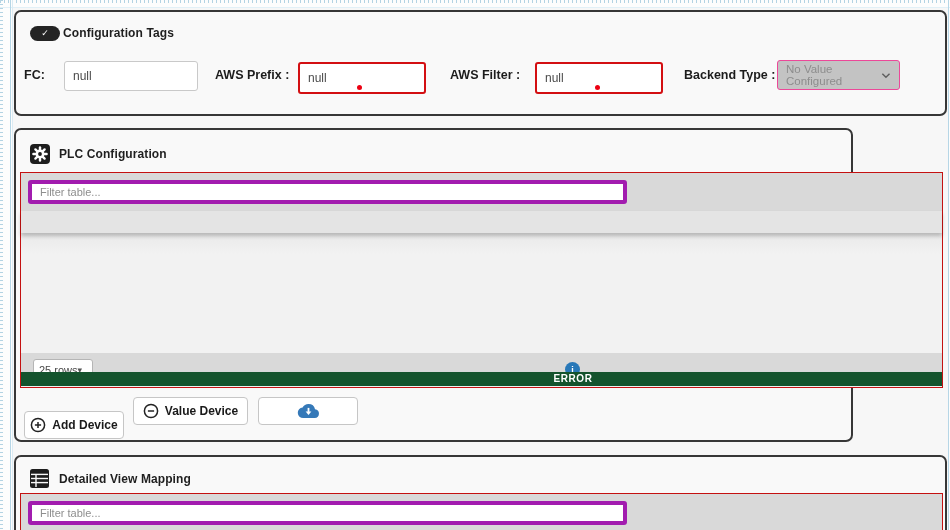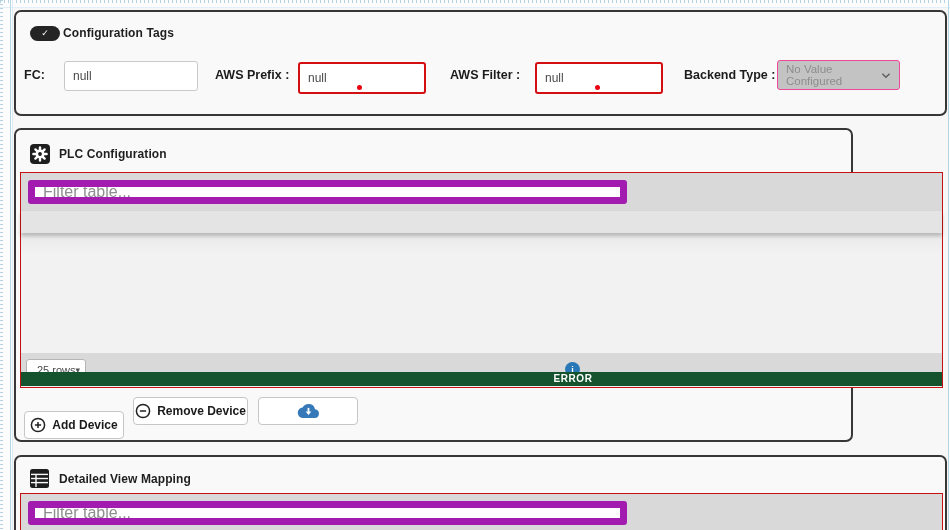--- a/index.html
+++ b/index.html
@@ -33,29 +33,29 @@
     background:#ffffff; font-size:12px; color:#4a4a4a; padding:14px 8px; font-family:"Liberation Sans",sans-serif; outline:none; }
   .txt-input.err { top:50px; height:27px; border:2px solid #d30f12; }
   .err-dot { position:absolute; width:5px; height:5px; border-radius:50%; background:#ec0012; }
   .sel-disabled { position:absolute; top:48px; height:30px; background:#c3c3c3; border:1px solid #ec4899;
     border-radius:3px; display:flex; align-items:center; justify-content:space-between; padding:0 8px;
     font-size:11.5px; color:#8d8d8d; }
 
   
   .table-wrap { position:absolute; border:1.5px solid #c41111; background:#f1f1f1; }
   .filter-band { height:38px; background:#d9d9d9; }
-  .filter-input { margin:7px 0 0 7px; width:599px; height:24px; border:7px solid #a21caf; border-radius:3px;
-    background:#ffffff; font-size:16px; color:#444; padding:0 8px; font-family:"Liberation Sans",sans-serif; outline:none; }
+  .filter-input { margin:7px 0 0 7px; width:599px; height:24px; border:4px solid #a21caf; border-radius:3px;
+    background:#ffffff; font-size:11px; color:#444; padding:0 8px; font-family:"Liberation Sans",sans-serif; outline:none; }
   .filter-input::placeholder { color:#8e8e8e; }
   .subhead { height:22px; background:#e4e4e4; position:relative; z-index:1; box-shadow:0 3px 4px rgba(0,0,0,.22); }
   .tbody-empty { height:120px; background:linear-gradient(#e9e9e9, #f2f2f2 18%, #f2f2f2); }
   .pager-band { height:19px; background:#d9d9d9; }
-  .rows-select { position:absolute; left:5px; bottom:6px; width:60px; height:22px; background:#ffffff;
+  .rows-select { position:absolute; left:12px; bottom:6px; width:60px; height:22px; background:#ffffff;
     border:1px solid #b5b5b5; border-radius:3px; z-index:1; display:flex; align-items:center;
-    justify-content:flex-end; padding:0 5px; font-size:11px; color:#4a4a4a; }
+    justify-content:flex-start; padding:0 5px; font-size:11px; color:#4a4a4a; }
   .rows-caret { font-size:9px; color:#555; }
   .info-dot { position:absolute; width:15px; height:15px; border-radius:50%; background:#2878b8; color:#fff;
     font-size:9px; font-weight:bold; display:flex; align-items:center; justify-content:center; z-index:1; }
   .error-bar { position:relative; height:14px; background:#14532d; z-index:2; }
   .error-label { position:absolute; top:1px; transform:translateX(-50%); color:#ffffff;
     font-size:10px; font-weight:bold; letter-spacing:.6px; line-height:12px; }
 
   
   .btn { position:absolute; height:28px; background:#ffffff; border:1px solid #c6c6c6; border-radius:4px;
     display:flex; align-items:center; justify-content:center; gap:6px; font-size:12px; font-weight:bold;
@@ -141,21 +141,21 @@
         <line x1="4.9" y1="8" x2="11.1" y2="8" stroke="#222" stroke-width="1.5"></line>
       </svg>
       <span>Add Device</span>
     </div>
 
     <div class="btn" style="left:117px; top:267px; width:115px;">
       <svg width="16" height="16" viewBox="0 0 16 16">
         <circle cx="8" cy="8" r="6.6" fill="none" stroke="#222" stroke-width="1.5"></circle>
         <line x1="4.9" y1="8" x2="11.1" y2="8" stroke="#222" stroke-width="1.5"></line>
       </svg>
-      <span>Remove Device</span>
+      <span>Value Device</span>
     </div>
 
     <div class="btn" style="left:242px; top:267px; width:100px;">
       <svg width="23" height="16" viewBox="1 3 22 18">
         <path d="M19.35 10.04A7.49 7.49 0 0 0 12 4 7.48 7.48 0 0 0 5.35 8.04 5.994 5.994 0 0 0 6 20h13a5 5 0 0 0 .35-9.96z" fill="#3579b8"></path>
         <rect x="11" y="8.5" width="2" height="5" fill="#ffffff"></rect>
         <polygon points="8.8,12.5 15.2,12.5 12,16.6" fill="#ffffff"></polygon>
       </svg>
     </div>
   </div>

